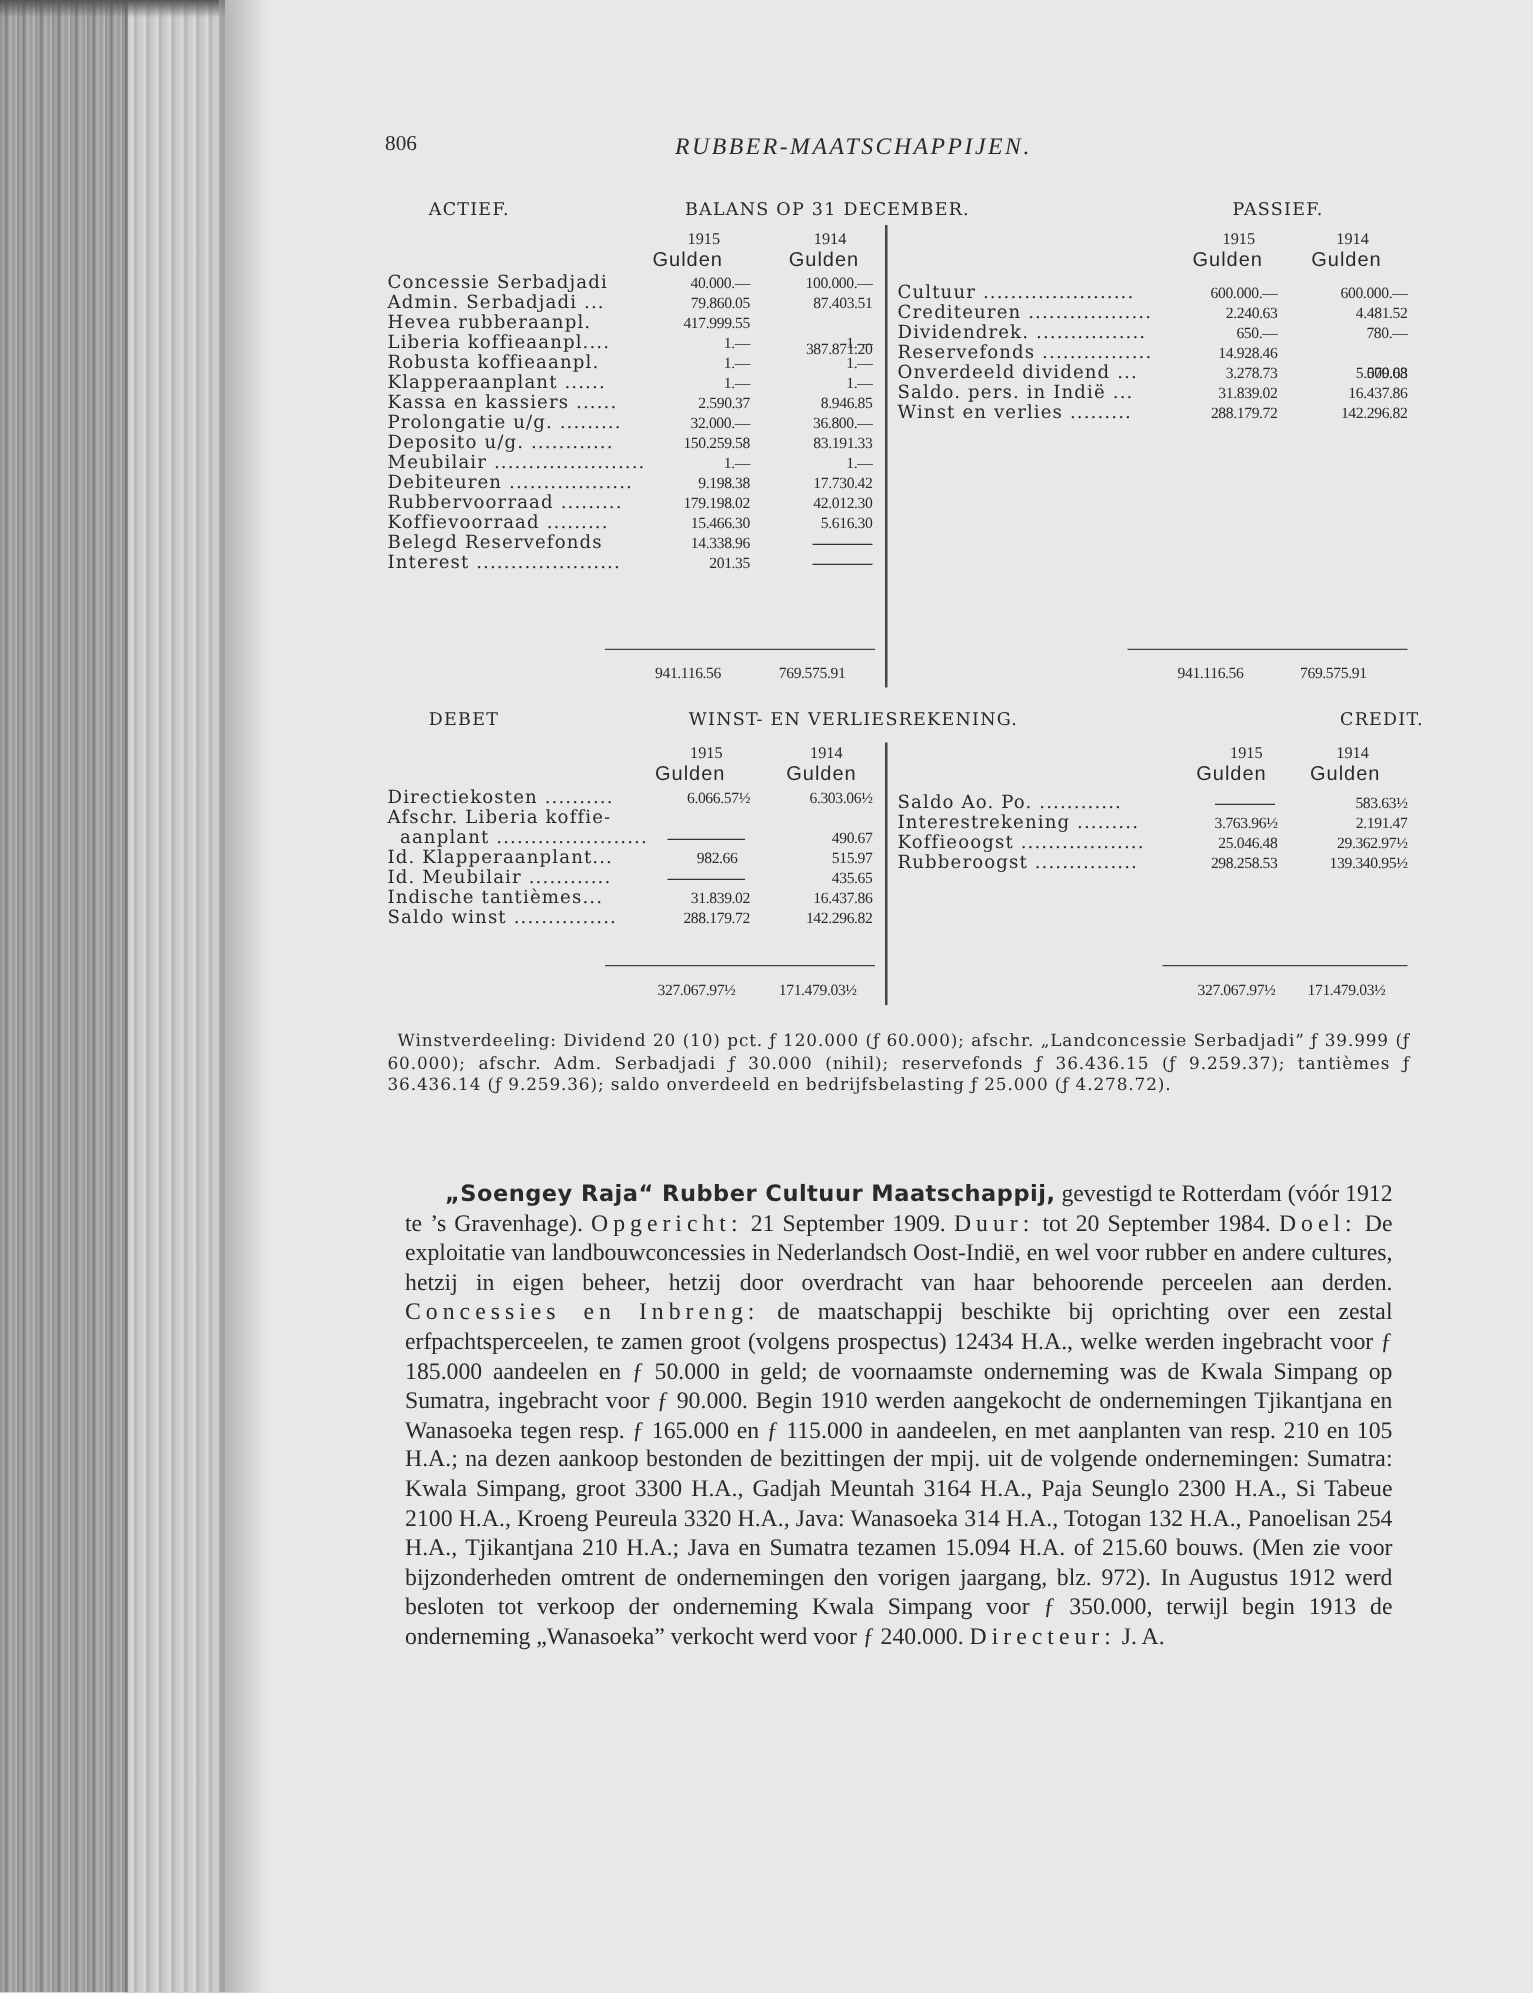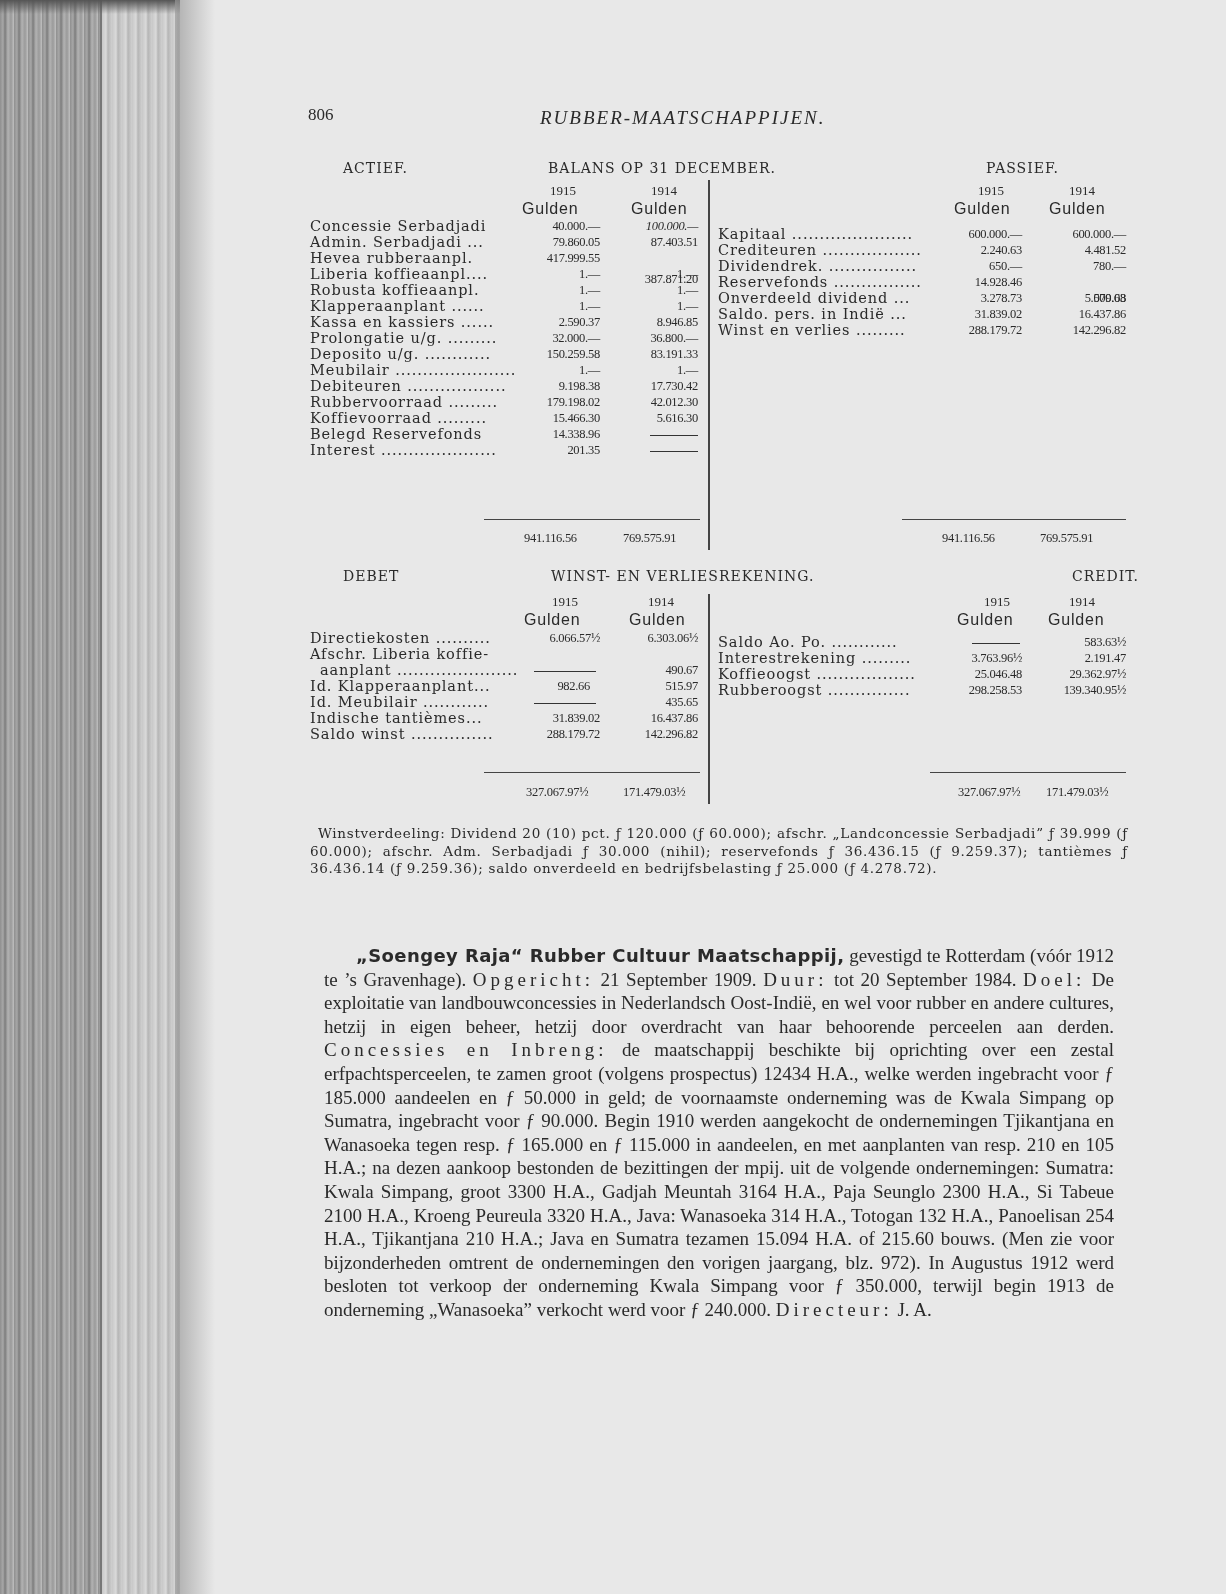--- a/index.html
+++ b/index.html
@@ -97,21 +97,21 @@
   <span class="abs yr" style="left:1069px; top:183px;">1914</span>
   <span class="abs gld" style="left:954px; top:200px;">Gulden</span>
   <span class="abs gld" style="left:1049px; top:200px;">Gulden</span>
 
   <div class="vline" style="left:708px; top:180px; height:370px;"></div>
 
   <div>
     <div class="row" style="left:310px; top:218px; width:390px;">
         <span class="lbl tbl-text">Concessie Serbadjadi</span>
         <span class="v1 num" style="right:100px;">40.000.—</span>
-        <span class="v2 num" style="right:2px;font-style:italic;">100.000.—</span>
+        <span class="v2 num" style="right:2px;">100.000.—</span>
       </div>
     <div class="row" style="left:310px; top:234px; width:390px;">
         <span class="lbl tbl-text">Admin. Serbadjadi ...</span>
         <span class="v1 num" style="right:100px;">79.860.05</span>
         <span class="v2 num" style="right:2px;">87.403.51</span>
       </div>
     <div class="row" style="left:310px; top:250px; width:390px;">
         <span class="lbl tbl-text">Hevea rubberaanpl.</span>
         <span class="v1 num" style="right:100px;">417.999.55</span>
         <span class="v2 num" style="right:2px;margin-top:21px;">387.871.20</span>
@@ -173,21 +173,21 @@
       </div>
     <div class="row" style="left:310px; top:442px; width:390px;">
         <span class="lbl tbl-text">Interest .....................</span>
         <span class="v1 num" style="right:100px;">201.35</span>
         <span class="v2 num" style="right:2px;"><span class="dash"></span></span>
       </div>
   </div>
 
   <div>
     <div class="row" style="left:718px; top:226px; width:410px;">
-        <span class="lbl tbl-text">Kapitaal ......................</span>
+        <span class="lbl tbl-text">Cultuur ......................</span>
         <span class="v1 num" style="right:106px;">600.000.—</span>
         <span class="v2 num" style="right:2px;">600.000.—</span>
       </div>
     <div class="row" style="left:718px; top:242px; width:410px;">
         <span class="lbl tbl-text">Crediteuren ..................</span>
         <span class="v1 num" style="right:106px;">2.240.63</span>
         <span class="v2 num" style="right:2px;">4.481.52</span>
       </div>
     <div class="row" style="left:718px; top:258px; width:410px;">
         <span class="lbl tbl-text">Dividendrek. ................</span>

